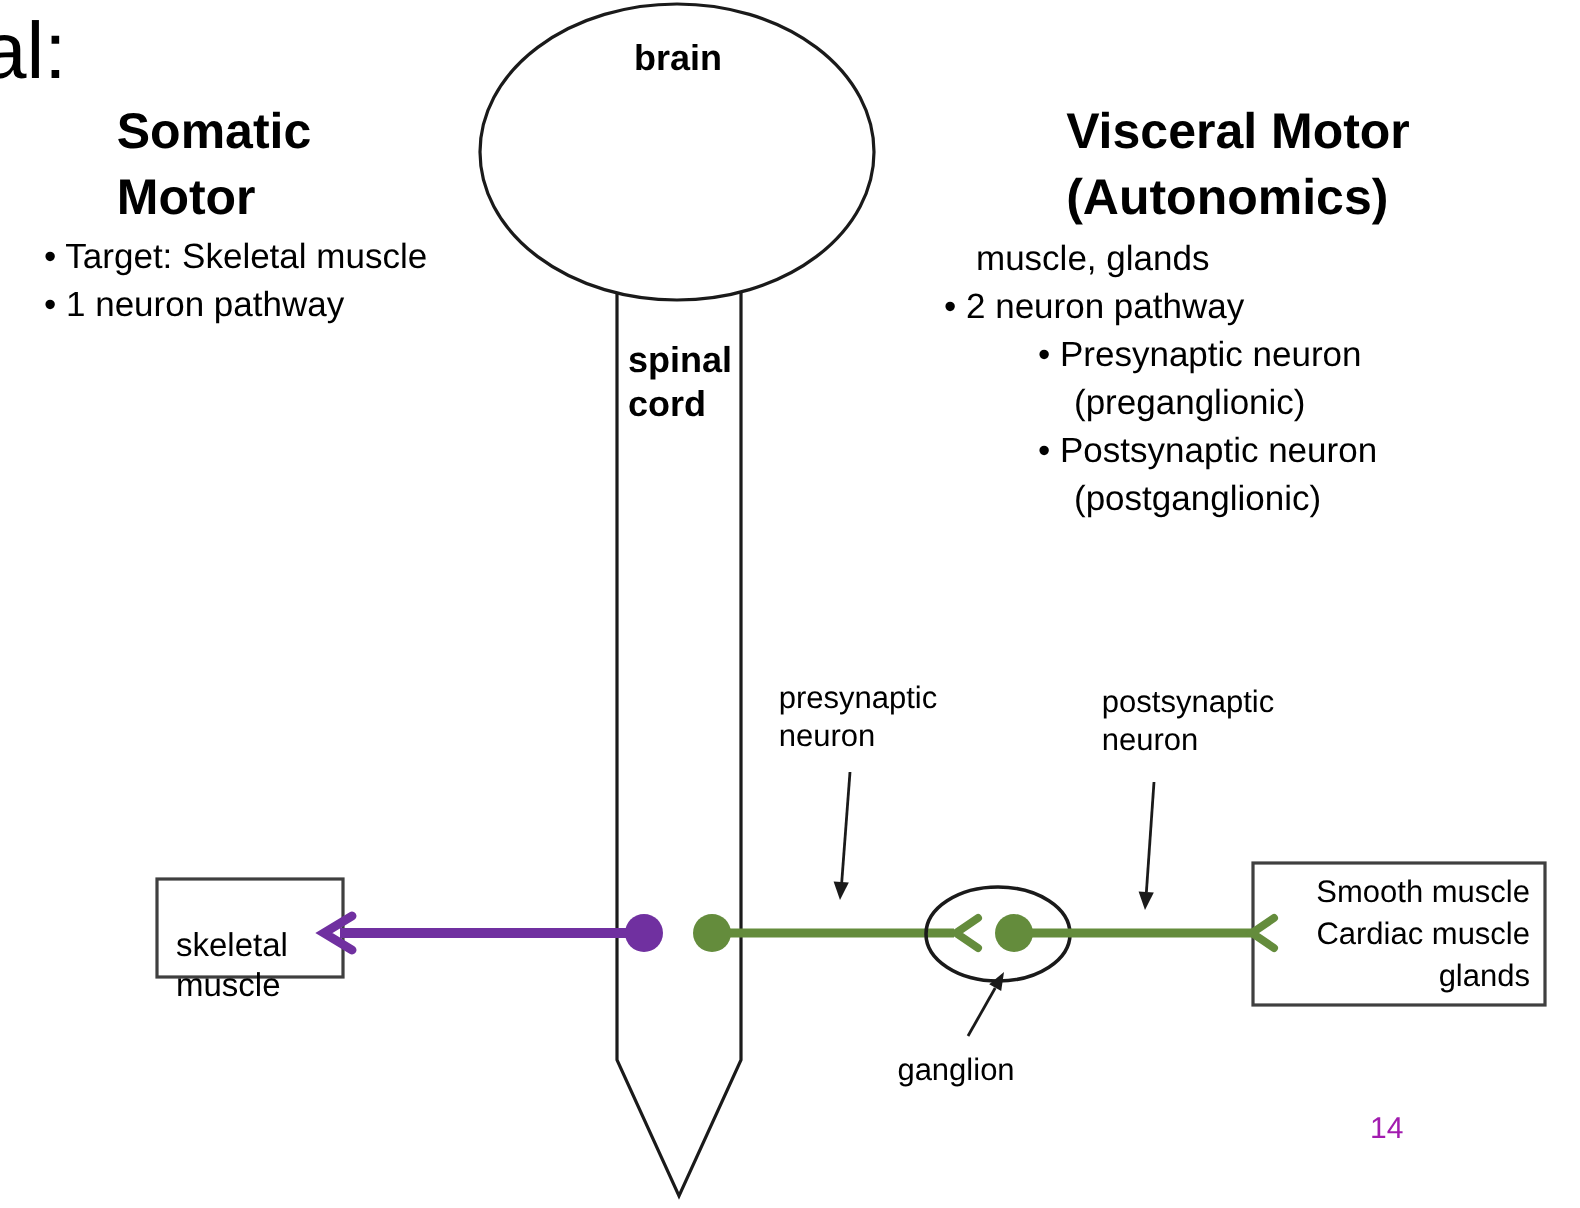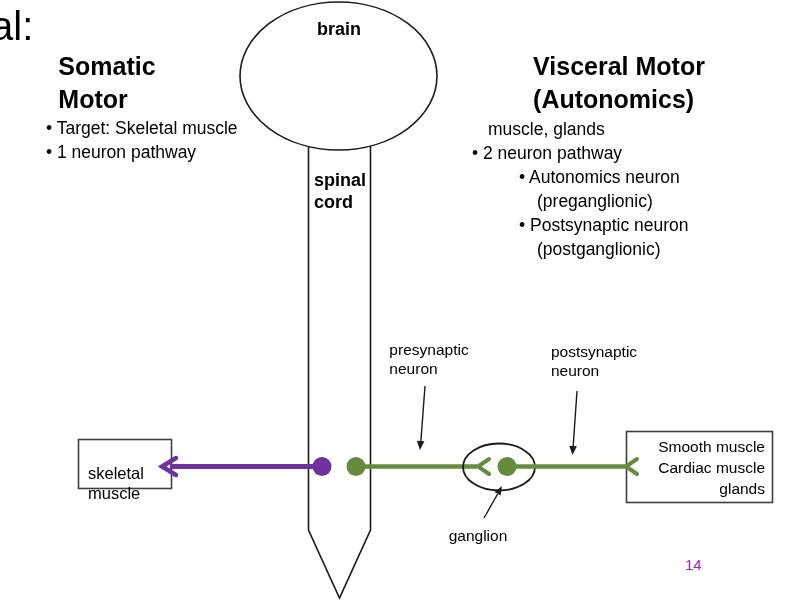--- a/index.html
+++ b/index.html
@@ -21,21 +21,21 @@
   .txt { position: absolute; z-index: 10; white-space: nowrap; }
   .centered { transform: translateX(-50%); text-align: left; }
 
   .title-fragment { left: -9px; top: 4px; font-size: 40px; letter-spacing: 0px; }
 
   .col-title { font-size: 25px; font-weight: bold; line-height: 33px; }
   #somatic-title { left: 107px; top: 50px; }
   #visceral-title { left: 619px; top: 50px; }
 
   .bullets { font-size: 17.5px; line-height: 24px; }
-  #somatic-bullets { left: 22px; top: 116px; margin-left: 24px; }
+  #somatic-bullets { left: 22px; top: 116px; }
   #visceral-bullets { left: 472px; top: 117px; }
   .bullets span { display: block; }
   .ind0 { padding-left: 0; }
   .ind1 { padding-left: 16px; }
   .ind2 { padding-left: 47px; }
   .ind3 { padding-left: 65px; }
 
   #brain-label { left: 339px; top: 19px; font-size: 18px; font-weight: bold; }
   #spinal-cord-label { left: 340px; top: 169px; font-size: 18px; font-weight: bold; line-height: 22px; }
 
@@ -105,21 +105,21 @@
     <span class="ind0">• 1 neuron pathway</span>
   </div>
 
   <div class="txt centered col-title" id="visceral-title">
     <span>Visceral Motor</span>
     <span>(Autonomics)</span>
   </div>
   <div class="txt bullets" id="visceral-bullets">
     <span class="ind1">muscle, glands</span>
     <span class="ind0">• 2 neuron pathway</span>
-    <span class="ind2">• Autonomics neuron</span>
+    <span class="ind2">• Presynaptic neuron</span>
     <span class="ind3">(preganglionic)</span>
     <span class="ind2">• Postsynaptic neuron</span>
     <span class="ind3">(postganglionic)</span>
   </div>
 
   <div class="txt centered" id="brain-label">brain</div>
 
   <div class="txt centered" id="spinal-cord-label">
     <span>spinal</span>
     <span>cord</span>

